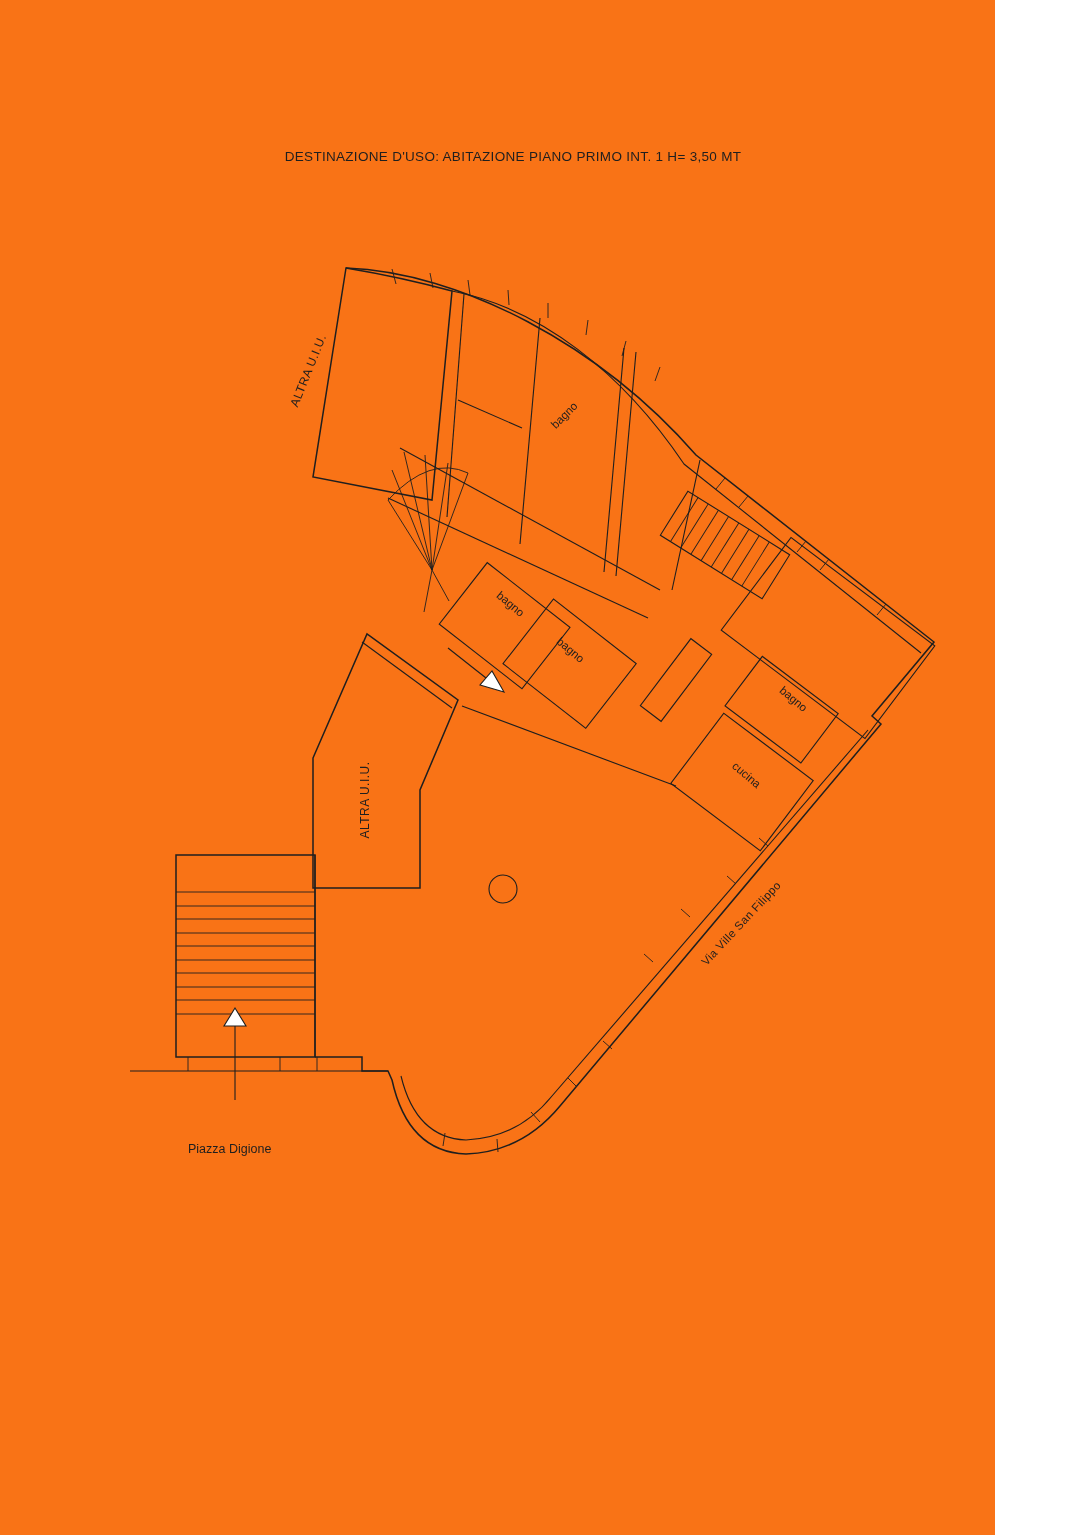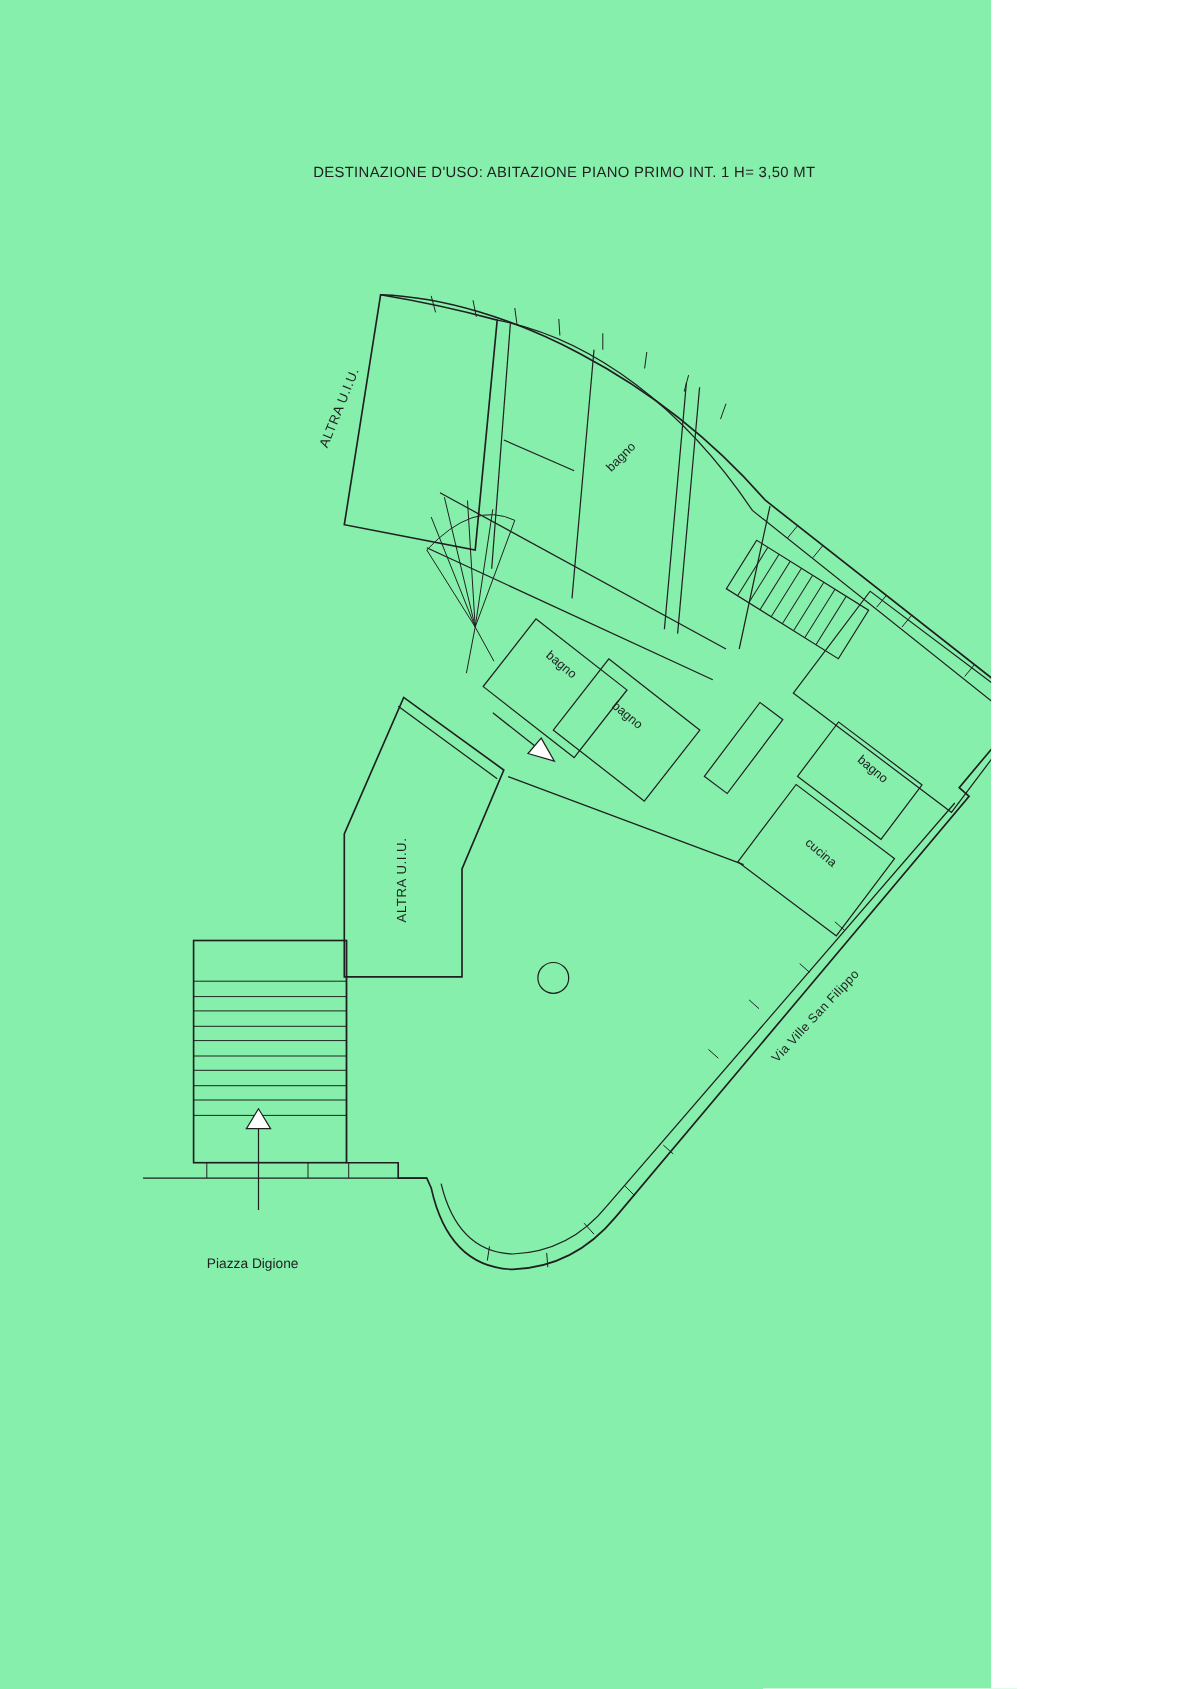--- a/index.html
+++ b/index.html
@@ -1,16 +1,16 @@
 <!DOCTYPE html>
 <html><head>
 <meta charset="utf-8">
 <style>
   html,body{margin:0;padding:0;background:#ffffff;}
-  .page{position:relative;width:901px;height:1535px;background:#86efac;overflow:hidden;}
+  .page{position:relative;width:995px;height:1535px;background:#f97316;overflow:hidden;}
   svg{display:block;}
   .w  {fill:none;stroke:#1f1f1f;stroke-width:1.5;stroke-linejoin:miter;stroke-linecap:butt;}
   .wi {fill:none;stroke:#1f1f1f;stroke-width:1.1;}
   .st {fill:none;stroke:#1f1f1f;stroke-width:0.9;}
   .tick{fill:none;stroke:#1f1f1f;stroke-width:0.9;}
   .arrowline{fill:none;stroke:#1f1f1f;stroke-width:1.1;}
   .arrowhead{fill:#ffffff;stroke:#1f1f1f;stroke-width:1.1;}
   .lbl{font-family:"Liberation Sans","DejaVu Sans",sans-serif;fill:#1f1f1f;}
   .title{font-size:13.5px;letter-spacing:0.3px;}
   .room{font-size:11.5px;}

